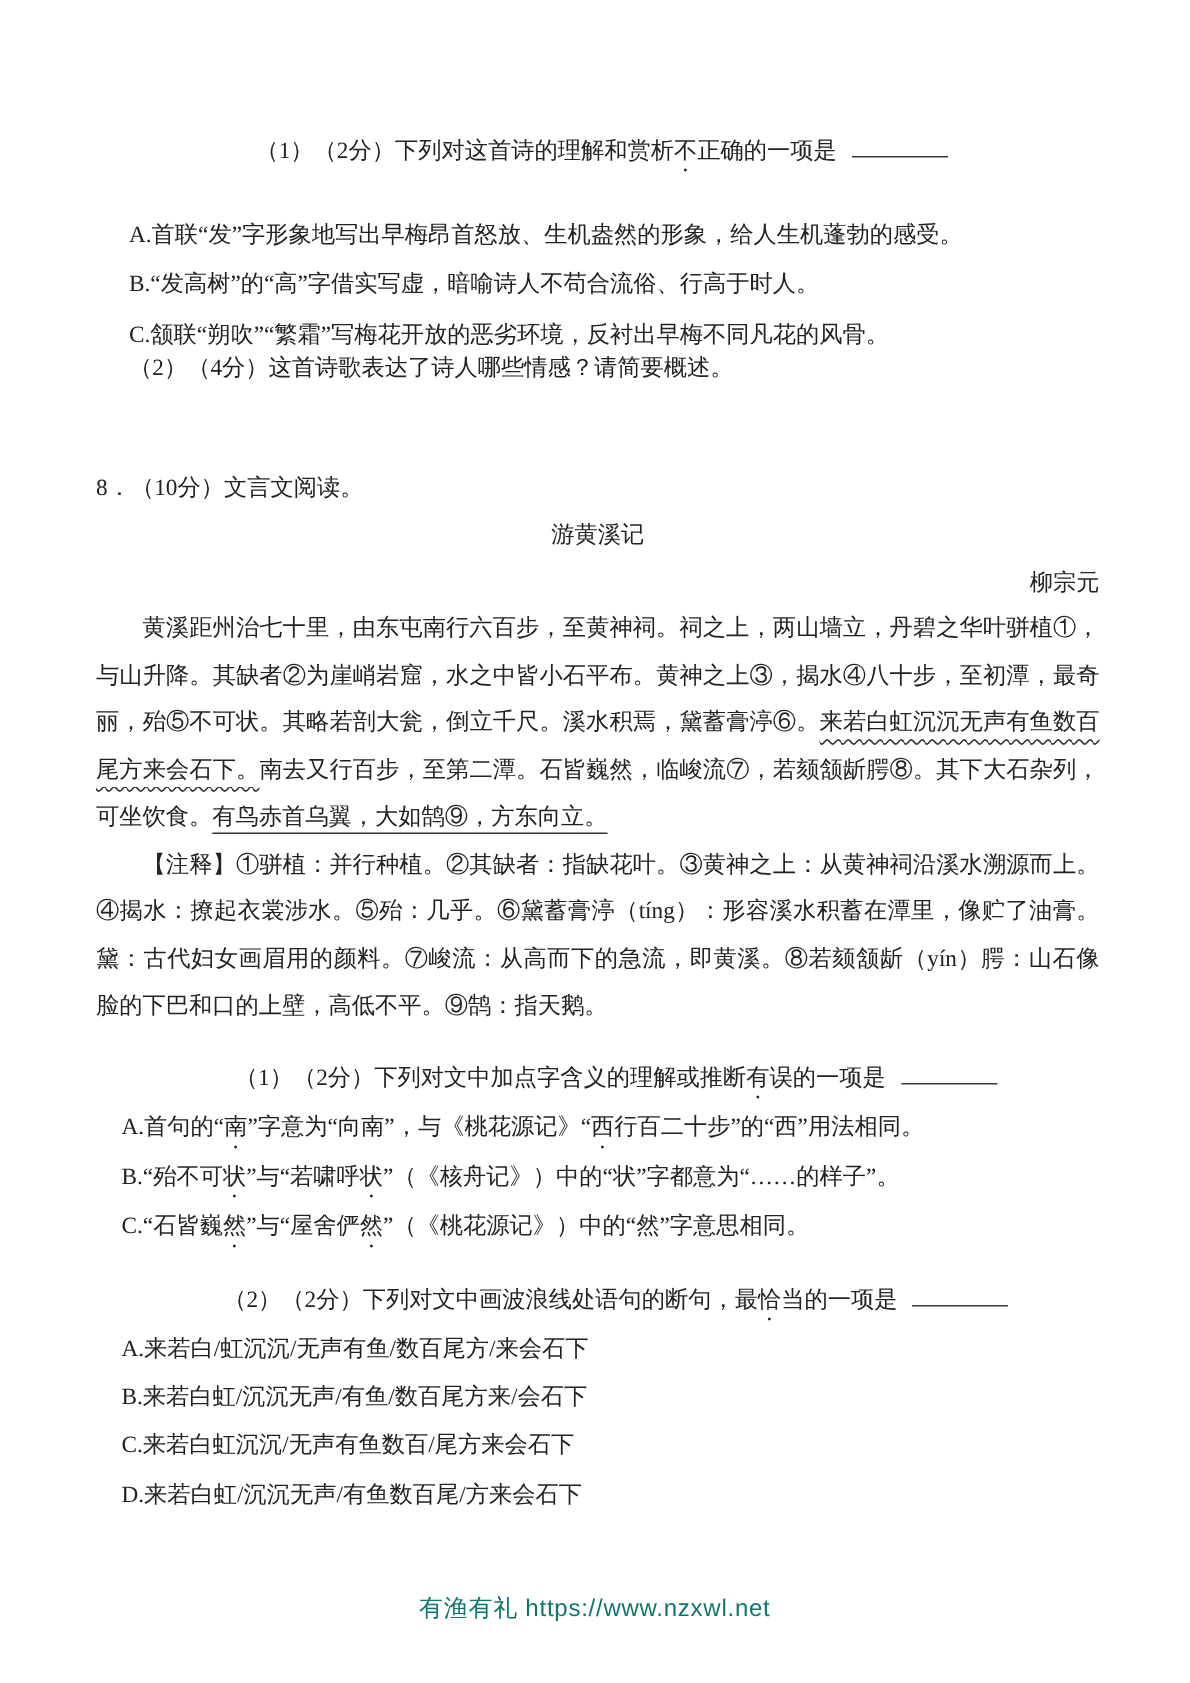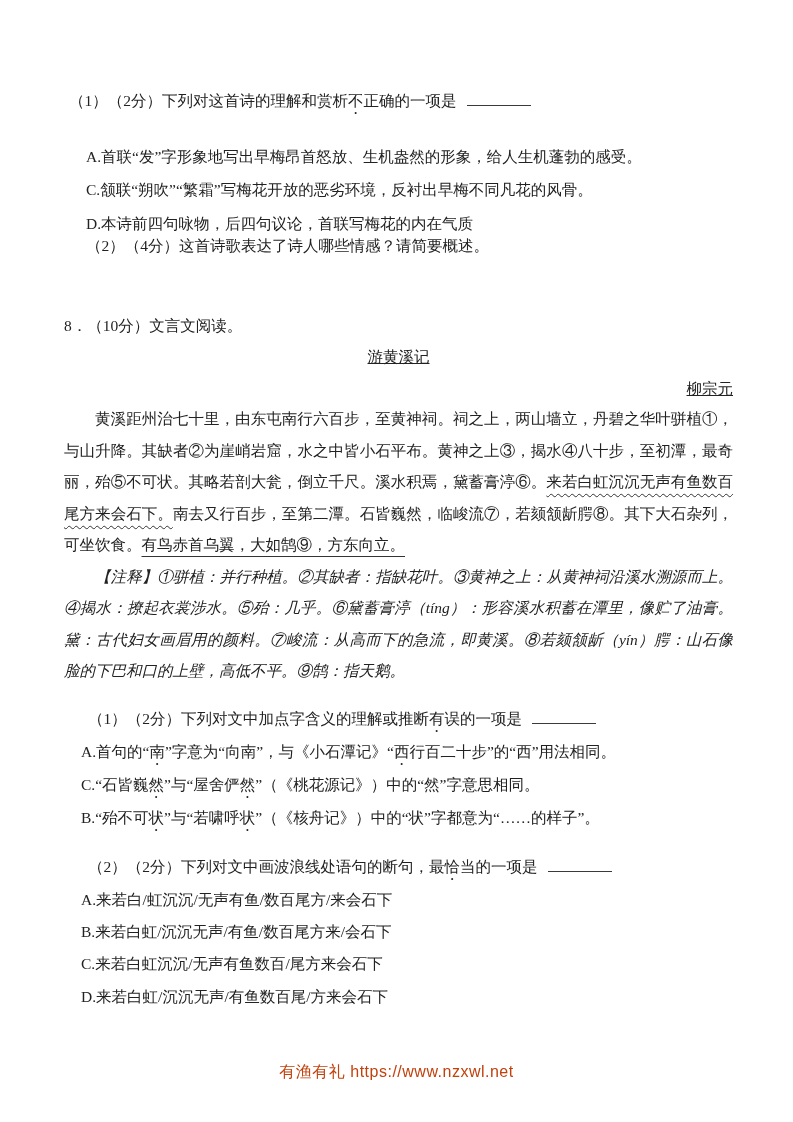--- a/index.html
+++ b/index.html
@@ -7,37 +7,37 @@
     position:relative;
     width:793px; height:1122px;
     background:#ffffff;
     color:#222222;
     font-family:"Liberation Serif","DejaVu Serif",serif;
     font-size:15.5px;
     overflow:hidden;
   }
   .content { padding:90px 60px 0 64px; }
   .line { white-space:nowrap; }
-  .q-stem { line-height:22px; }
+  .q-stem { line-height:22px;text-align:center; }
   .poem-stem { margin-left:5px; }
   .poem-options { margin-top:22px; margin-left:22px; }
   .poem-options .option { line-height:33.4px; }
   .poem-q2 { margin-top:-11px; margin-left:22px; line-height:33px; }
   .sec8 { margin-top:52px; line-height:24px; }
-  .center { text-align:center;text-decoration:underline; }
+  .center { text-align:center; }
   .title { margin-top:7px; line-height:24px; }
   .author { margin-top:8px; line-height:24px;text-align:right; }
   .para {
     margin:2px 0 0 0;
     line-height:31.5px;
     text-indent:2em;
     text-align:justify;
     white-space:normal;
   }
-  .notes { margin-top:0;font-style:italic; }
+  .notes { margin-top:0; }
   .essay-stem { margin-top:18px; margin-left:24px; line-height:28px; }
   .essay-options { margin-left:17px; }
   .essay-options .option { line-height:32px; }
   .essay-options.q2-opts .option { line-height:32.3px; }
   .blank {
     display:inline-block;
     width:64px; height:13px;
     border-bottom:1.5px solid #3a3a3a;
     margin-left:10px;
   }
@@ -59,57 +59,57 @@
     -webkit-text-emphasis:filled dot #222;
     -webkit-text-emphasis-position:under right;
     text-emphasis:filled dot #222;
     text-emphasis-position:under right;
   }
   .footer {
     position:absolute;
     left:0; top:1062px;
     width:100%;
     text-align:center;
-    color:#c2410c;
+    color:#0f766e;
     font-family:"Liberation Sans","DejaVu Sans",sans-serif;
     font-size:16px;
     letter-spacing:0.5px;
   }
 </style>
 </head>
 <body>
 
 <div class="page">
   <div class="content">
 
     <div class="line q-stem poem-stem">
       <span><span>（1）（2分）下列对这首诗的理解和赏析</span><span class="em-dot">不</span><span>正确的一项是</span></span><span class="blank"></span>
     </div>
     <div class="poem-options">
       <div class="line option">A.首联“发”字形象地写出早梅昂首怒放、生机盎然的形象，给人生机蓬勃的感受。</div>
+      <div class="line option">B.“发高树”的“高”字借实写虚，暗喻诗人不苟合流俗、行高于时人。</div>
       <div class="line option">C.颔联“朔吹”“繁霜”写梅花开放的恶劣环境，反衬出早梅不同凡花的风骨。</div>
-      <div class="line option">D.本诗前四句咏物，后四句议论，首联写梅花的内在气质</div>
     </div>
     <div class="line poem-q2">（2）（4分）这首诗歌表达了诗人哪些情感？请简要概述。</div>
 
     <div class="line sec8">8．（10分）文言文阅读。</div>
     <div class="line center title">游黄溪记</div>
     <div class="line center author">柳宗元</div>
 
     <p class="para"><span>黄溪距州治七十里，由东屯南行六百步，至黄神祠。祠之上，两山墙立，丹碧之华叶骈植①，与山升降。其缺者②为崖峭岩窟，水之中皆小石平布。黄神之上③，揭水④八十步，至初潭，最奇丽，殆⑤不可状。其略若剖大瓮，倒立千尺。溪水积焉，黛蓄膏渟⑥。</span><span class="wavy">来若白虹沉沉无声有鱼数百尾方来会石下。</span><span>南去又行百步，至第二潭。石皆巍然，临峻流⑦，若颏颔龂腭⑧。其下大石杂列，可坐饮食。</span><span class="sline">有鸟赤首乌翼，大如鹄⑨，方东向立。</span></p>
 
     <p class="para notes">【注释】①骈植：并行种植。②其缺者：指缺花叶。③黄神之上：从黄神祠沿溪水溯源而上。④揭水：撩起衣裳涉水。⑤殆：几乎。⑥黛蓄膏渟（tíng）：形容溪水积蓄在潭里，像贮了油膏。黛：古代妇女画眉用的颜料。⑦峻流：从高而下的急流，即黄溪。⑧若颏颔龂（yín）腭：山石像脸的下巴和口的上壁，高低不平。⑨鹄：指天鹅。</p>
 
     <div class="line q-stem essay-stem">
       <span><span>（1）（2分）下列对文中加点字含义的理解或推断</span><span class="em-dot">有</span><span>误的一项是</span></span><span class="blank"></span>
     </div>
     <div class="essay-options">
-      <div class="line option"><span>A.首句的“</span><span class="em-dot">南</span><span>”字意为“向南”，与《小石潭记》“</span><span class="em-dot">西</span><span>行百二十步”的“西”用法相同。</span></div>
+      <div class="line option"><span>A.首句的“</span><span class="em-dot">南</span><span>”字意为“向南”，与《桃花源记》“</span><span class="em-dot">西</span><span>行百二十步”的“西”用法相同。</span></div>
+      <div class="line option"><span>B.“殆不可</span><span class="em-dot">状</span><span>”与“若啸呼</span><span class="em-dot">状</span><span>”（《核舟记》）中的“状”字都意为“……的样子”。</span></div>
       <div class="line option"><span>C.“石皆巍</span><span class="em-dot">然</span><span>”与“屋舍俨</span><span class="em-dot">然</span><span>”（《桃花源记》）中的“然”字意思相同。</span></div>
-      <div class="line option"><span>B.“殆不可</span><span class="em-dot">状</span><span>”与“若啸呼</span><span class="em-dot">状</span><span>”（《核舟记》）中的“状”字都意为“……的样子”。</span></div>
     </div>
 
     <div class="line q-stem essay-stem">
       <span><span>（2）（2分）下列对文中画波浪线处语句的断句，最</span><span class="em-dot">恰</span><span>当的一项是</span></span><span class="blank"></span>
     </div>
     <div class="essay-options q2-opts">
       <div class="line option">A.来若白/虹沉沉/无声有鱼/数百尾方/来会石下</div>
       <div class="line option">B.来若白虹/沉沉无声/有鱼/数百尾方来/会石下</div>
       <div class="line option">C.来若白虹沉沉/无声有鱼数百/尾方来会石下</div>
       <div class="line option">D.来若白虹/沉沉无声/有鱼数百尾/方来会石下</div>

